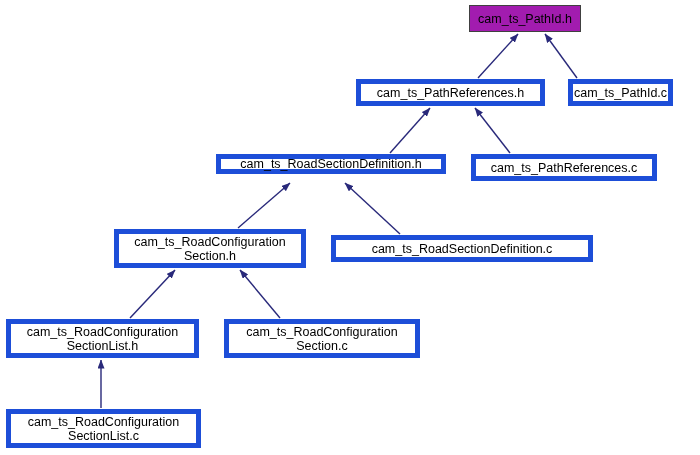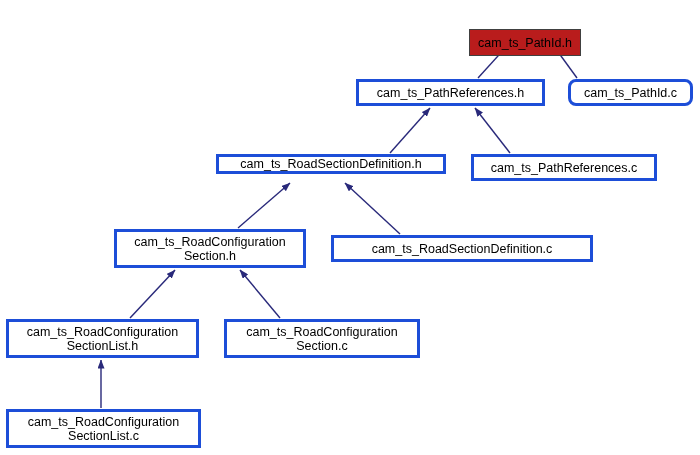--- a/index.html
+++ b/index.html
@@ -23,33 +23,32 @@
     height: 455px;
     pointer-events: none;
   }
   .node {
     position: absolute;
     box-sizing: border-box;
     display: flex;
     align-items: center;
     justify-content: center;
     text-align: center;
-    border: 3px solid #1d4ed8;
+    border: 5px solid #1d4ed8;
     background: #ffffff;
     color: #000000;
     font-size: 12.5px;
     line-height: 14px;
     letter-spacing: 0px;
     white-space: pre-line;
     z-index: 2;
   }
   .node.focus {
-    background: #b91c1c;
+    background: #a21caf;
     border: 1px solid #404040;
-    margin-top: 24px;
   }
   .node-label {
     display: block;
     padding: 0 5px;
     white-space: pre-line;
   }
 </style>
 </head>
 <body>
 
@@ -66,21 +65,21 @@
       <line x1="510" y1="153" x2="475" y2="108" stroke="#29297a" stroke-width="1.4" marker-end="url(#arrowhead)"></line>
       <line x1="238" y1="228" x2="290" y2="183" stroke="#29297a" stroke-width="1.4" marker-end="url(#arrowhead)"></line>
       <line x1="400" y1="234" x2="345" y2="183" stroke="#29297a" stroke-width="1.4" marker-end="url(#arrowhead)"></line>
       <line x1="130" y1="318" x2="175" y2="270" stroke="#29297a" stroke-width="1.4" marker-end="url(#arrowhead)"></line>
       <line x1="280" y1="318" x2="240" y2="270" stroke="#29297a" stroke-width="1.4" marker-end="url(#arrowhead)"></line>
       <line x1="101" y1="408" x2="101" y2="360" stroke="#29297a" stroke-width="1.4" marker-end="url(#arrowhead)"></line>
     </svg>
   <div id="node-layer">
       <div class="node focus" style="left: 469px; top: 5px; width: 112px; height: 27px;"><span class="node-label">cam_ts_PathId.h</span></div>
       <div class="node" style="left: 356px; top: 79px; width: 189px; height: 27px;"><span class="node-label">cam_ts_PathReferences.h</span></div>
-      <div class="node" style="left: 568px; top: 79px; width: 125px; height: 27px; border-radius: 8px;"><span class="node-label">cam_ts_PathId.c</span></div>
+      <div class="node" style="left: 568px; top: 79px; width: 105px; height: 27px;"><span class="node-label">cam_ts_PathId.c</span></div>
       <div class="node" style="left: 216px; top: 154px; width: 230px; height: 20px;"><span class="node-label">cam_ts_RoadSectionDefinition.h</span></div>
       <div class="node" style="left: 471px; top: 154px; width: 186px; height: 27px; text-align: right;"><span class="node-label">cam_ts_PathReferences.c</span></div>
       <div class="node" style="left: 114px; top: 229px; width: 192px; height: 39px;"><span class="node-label">cam_ts_RoadConfiguration
 Section.h</span></div>
       <div class="node" style="left: 331px; top: 235px; width: 262px; height: 27px;"><span class="node-label">cam_ts_RoadSectionDefinition.c</span></div>
       <div class="node" style="left: 6px; top: 319px; width: 193px; height: 39px;"><span class="node-label">cam_ts_RoadConfiguration
 SectionList.h</span></div>
       <div class="node" style="left: 224px; top: 319px; width: 196px; height: 39px;"><span class="node-label">cam_ts_RoadConfiguration
 Section.c</span></div>
       <div class="node" style="left: 6px; top: 409px; width: 195px; height: 39px;"><span class="node-label">cam_ts_RoadConfiguration

